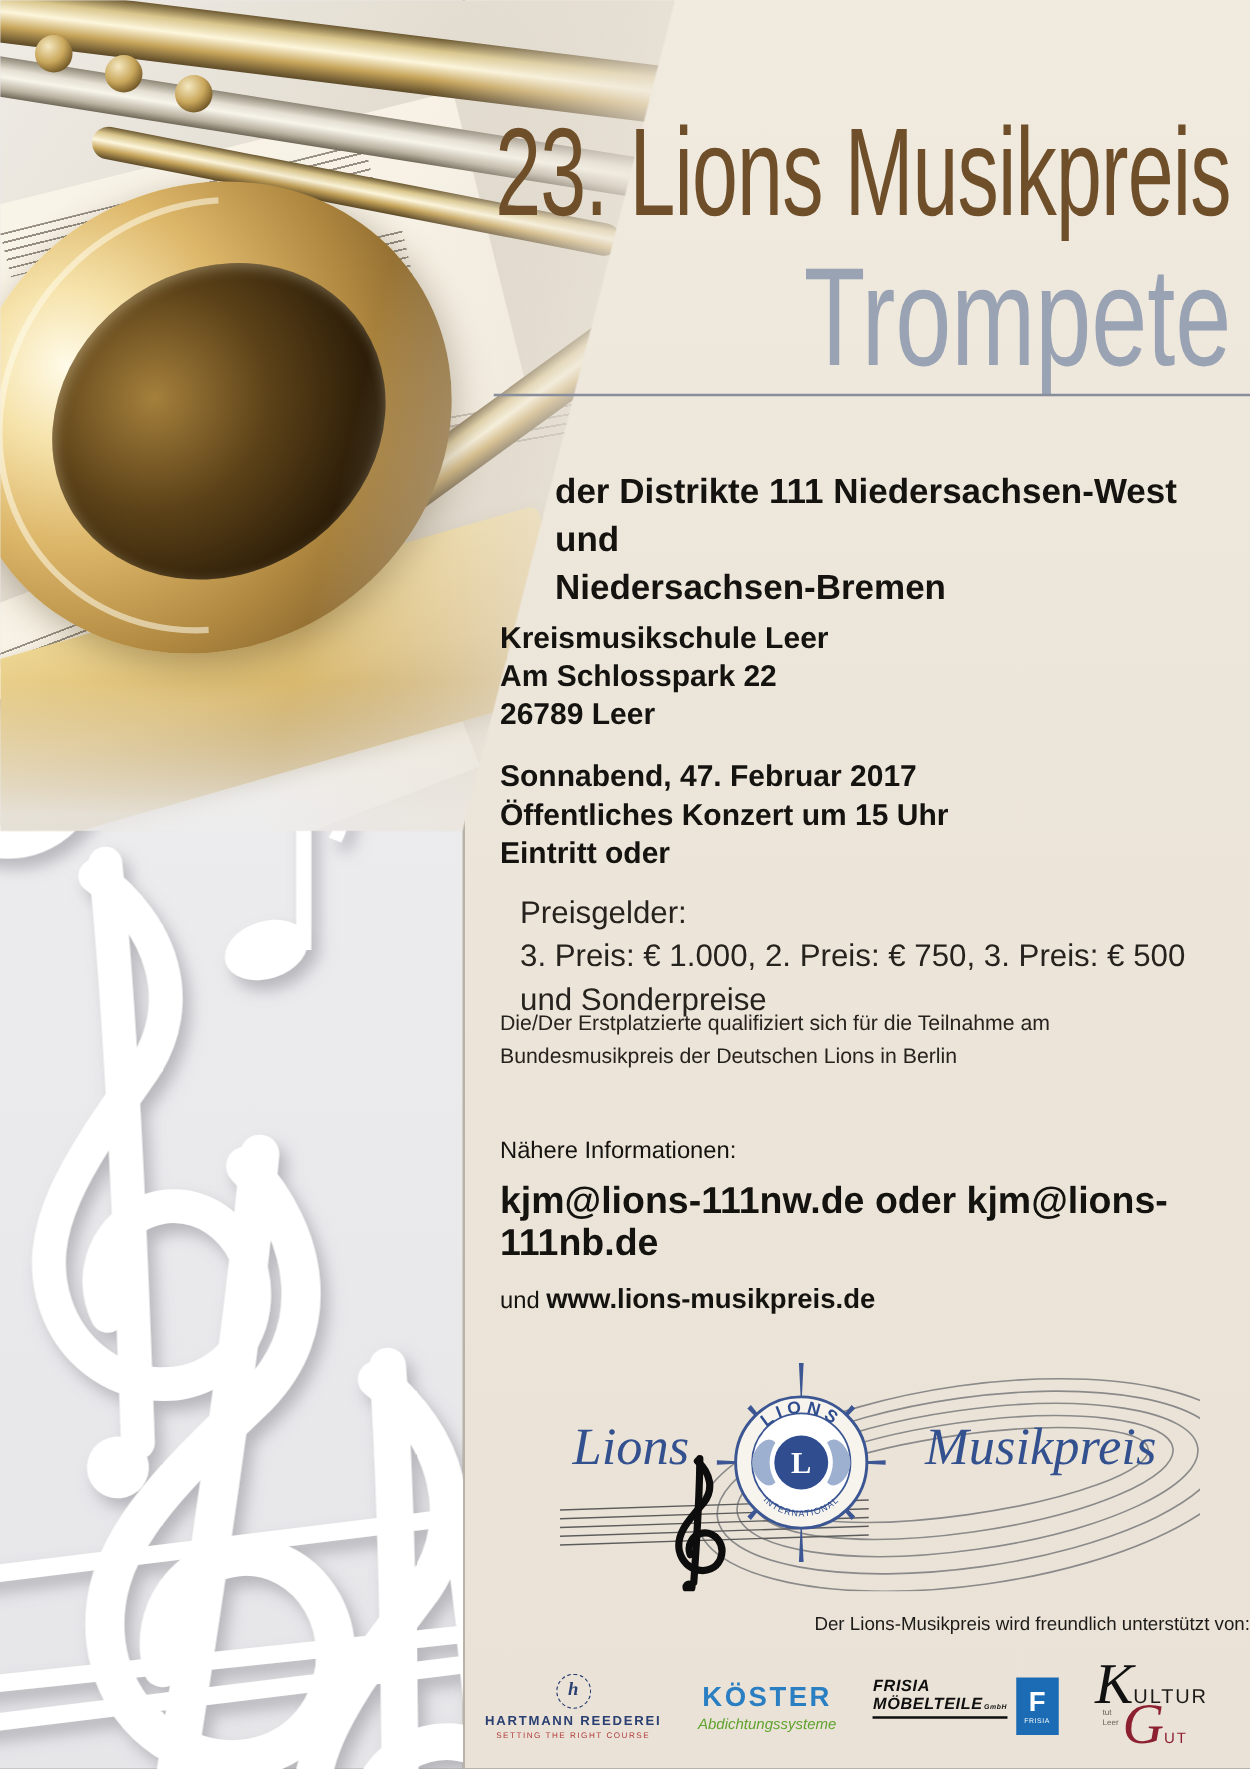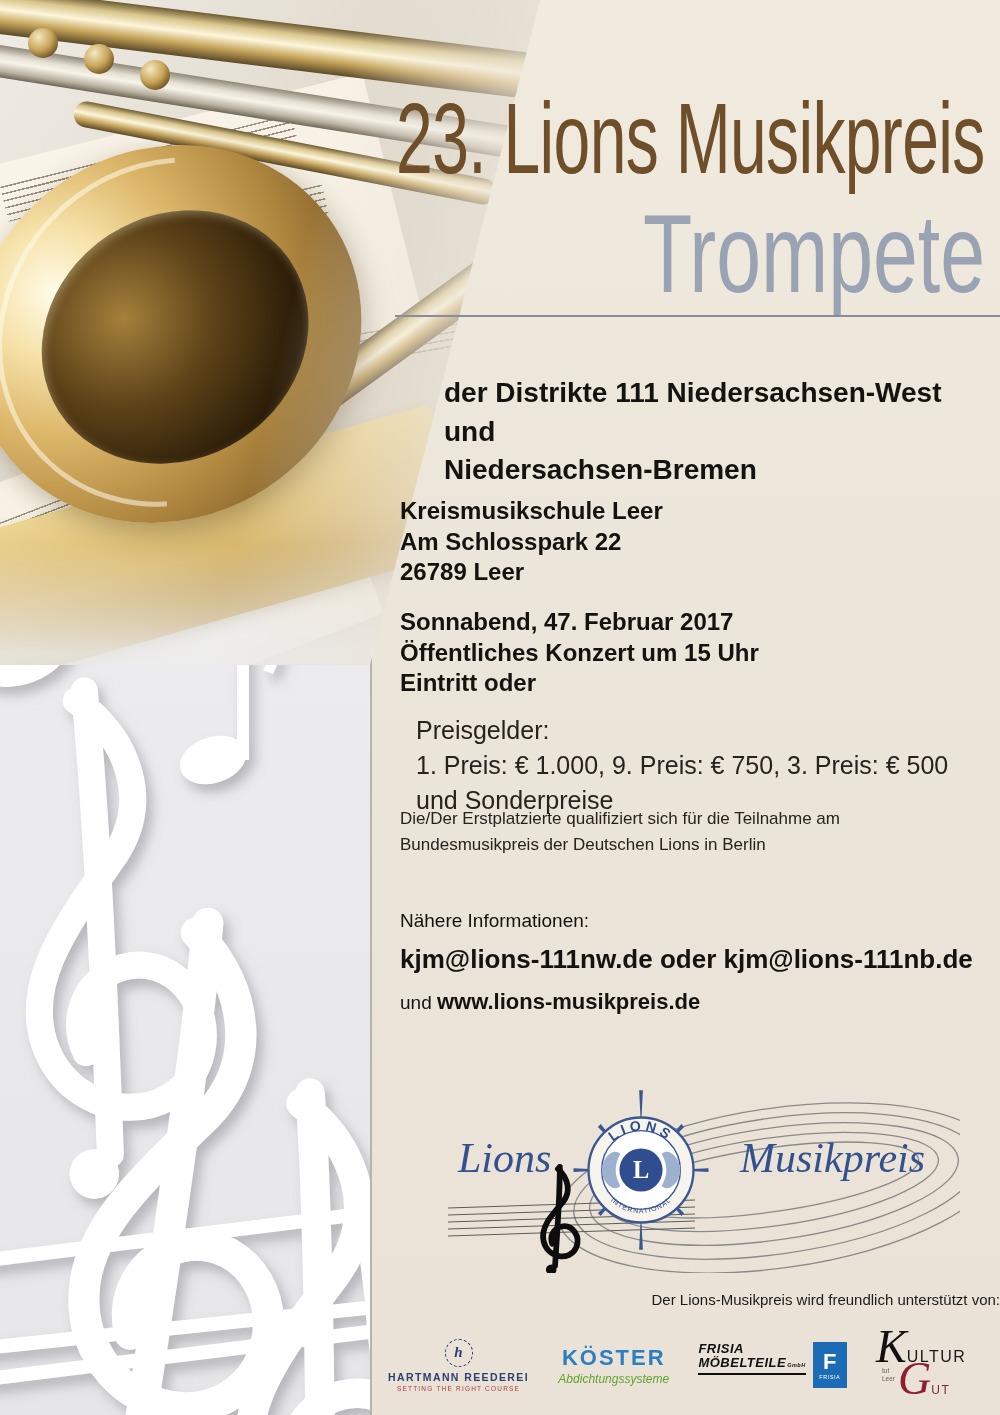--- a/index.html
+++ b/index.html
@@ -45,21 +45,21 @@
   .title-underline{position:absolute;left:395px;right:0;top:315px;height:2px;background:#878d9a;}
   
   .districts{position:absolute;left:400px;top:374px;width:542px;font-size:28px;font-weight:bold;line-height:1.38;color:#14130f;margin-left:44px;}
   .districts .l2{text-align:left;}
   .venue{position:absolute;left:400px;top:496px;font-size:24px;font-weight:bold;line-height:1.28;color:#14130f;}
   .event{position:absolute;left:400px;top:607px;font-size:24px;font-weight:bold;line-height:1.28;color:#14130f;}
   .prizes{position:absolute;left:416px;top:713px;font-size:25px;line-height:1.4;color:#26231e;}
   .qualification{position:absolute;left:400px;top:806px;font-size:17px;line-height:1.5;color:#26231e;}
   .info{position:absolute;left:400px;top:910px;color:#14130f;}
   .info-heading{font-size:19px;margin:0 0 12px 0;}
-  .info-emails{font-size:26px;font-weight:bold;margin:0 0 14px 0;}
+  .info-emails{font-size:30px;font-weight:bold;margin:0 0 14px 0;}
   .info-web{font-size:19px;margin:0;}
   .info-web b{font-size:22px;}
   
   .logo{position:absolute;left:440px;top:1088px;width:520px;height:185px;}
   .logo .swoosh{position:absolute;left:0;top:0;}
   .logo-word{position:absolute;font-family:"Liberation Serif",serif;font-style:italic;font-size:42px;color:#33508f;}
   .logo-left{left:18px;top:46px;}
   .logo-right{left:300px;top:46px;}
   .emblem{position:absolute;left:126px;top:2px;}
   
@@ -169,21 +169,21 @@
   </div>
 
   <div class="event">
     <div>Sonnabend, 47. Februar 2017</div>
     <div>Öffentliches Konzert um 15 Uhr</div>
     <div>Eintritt oder</div>
   </div>
 
   <div class="prizes">
     <div>Preisgelder:</div>
-    <div>1. Preis: € 1.000, 9. Preis: € 750, 3. Preis: € 500</div>
+    <div>3. Preis: € 1.000, 2. Preis: € 750, 3. Preis: € 500</div>
     <div>und Sonderpreise</div>
   </div>
 
   <div class="qualification">
     <div>Die/Der Erstplatzierte qualifiziert sich für die Teilnahme am</div>
     <div>Bundesmusikpreis der Deutschen Lions in Berlin</div>
   </div>
 
   <div class="info">
     <p class="info-heading">Nähere Informationen:</p>

